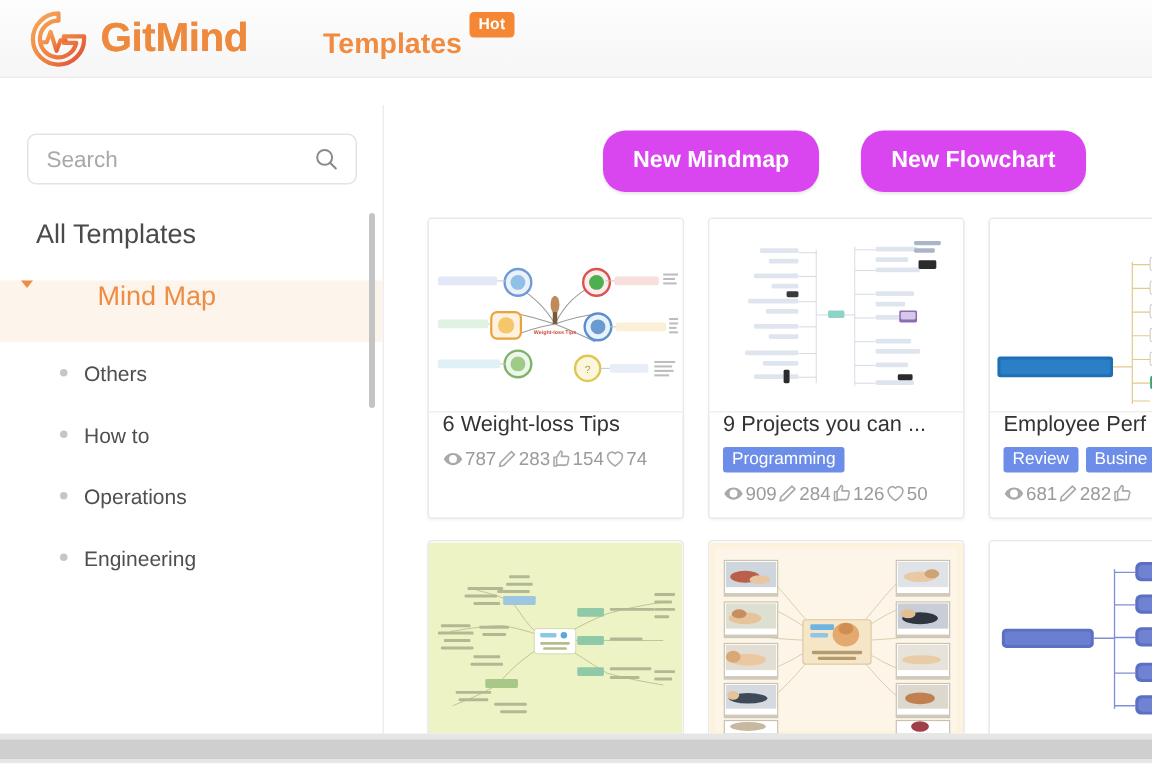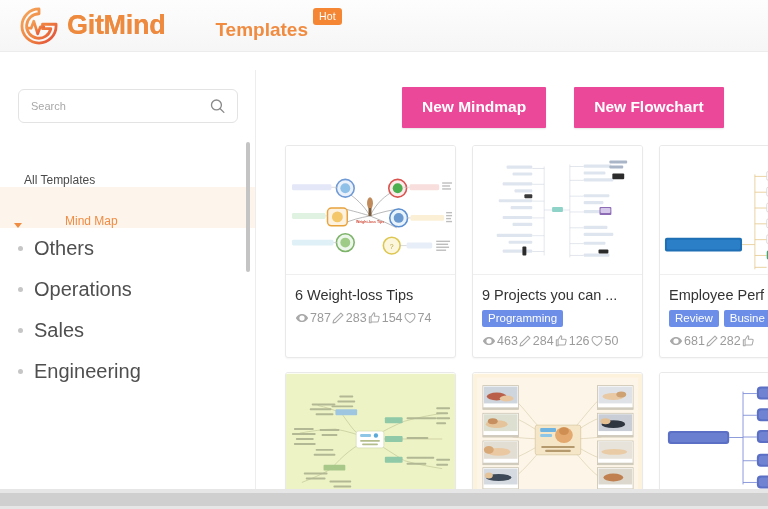--- a/index.html
+++ b/index.html
@@ -32,67 +32,67 @@
   }
   .nav { margin-left: 50px; display:flex; align-items:flex-start; }
   .nav-link {
     font-size: 19px; font-weight: bold; color: #f08b40;
     letter-spacing: 0px; line-height: 1;
     position: relative; top: 4px;
   }
   .hot-badge {
     display:inline-block; margin-left: 5px; position: relative; top: -8px;
     background: #f58634; color: #fff;
-    font-size: 10.5px; font-weight: normal;
+    font-size: 10.5px; font-weight: bold;
     padding: 2px 6px 3px; border-radius: 3px;
     letter-spacing: .2px;
   }
 
   
   .sidebar {
     position: absolute; top: 70px; left: 0; width: 256px; height: 419px;
     background: #fff; border-right: 1px solid #ededed;
   }
   .search-wrap { padding: 19px 17px 0 18px; }
   .search-box {
     position: relative; height: 34px;
     border: 1px solid #e3e3e3; border-radius: 6px; background:#fff;
     display: flex; align-items: center;
   }
   .search-input {
     border: 0; outline: 0; background: transparent;
-    font-family: inherit; font-size: 11px; color: #0c4a6e;
+    font-family: inherit; font-size: 15px; color: #0c4a6e;
     padding: 0 34px 0 12px; width: 100%; height: 100%;
   }
   .search-input::placeholder { color: #a8a8a8; }
   .search-icon {
     position: absolute; right: 11px; top: 50%; transform: translateY(-50%);
     width: 17px; height: 17px; color:#8a8a8a;
   }
 
   .menu { margin-top: 23px; }
   .menu-item {
-    height: 41px; display: flex; align-items: flex-end;
-    padding-left: 24px; font-size: 12px; color: #4a4a4a;
+    height: 41px; display: flex; align-items: flex-start;
+    padding-left: 24px; font-size: 18px; color: #4a4a4a;
     cursor: pointer;
   }
   .menu-item.top { padding-left: 24px; }
   .menu-item.active {
     background: #fdf4ec; color: #ef8c42; gap: 35px;
   }
   .caret {
     width: 0; height: 0;
     border-left: 4.5px solid transparent; border-right: 4.5px solid transparent;
     border-top: 5.5px solid #ef8c42;
     margin-right: 8px; position: relative; left: -10px;
   }
   .menu-item.active .label { position: relative; left: -10px; }
   .sub-item {
     height: 41px; display: flex; align-items: center;
-    padding-left: 18px; font-size: 20px; color: #4f4f4f;
+    padding-left: 40px; font-size: 14px; color: #4f4f4f;
     cursor: pointer;
   }
   .dot {
     width: 5px; height: 5px; border-radius: 50%;
     background: #c6c6c6; margin-right: 11px; flex: none;
   }
 
   .side-scroll {
     position: absolute; left: 246px; top: 72px;
     width: 4px; height: 130px; border-radius: 2px; background: #c4c4c4;
@@ -100,40 +100,40 @@
 
   
   .main {
     position: absolute; top: 70px; left: 257px; width: 511px; height: 419px;
     background: #fff; overflow: hidden;
   }
   .actions {
     display: flex; gap: 28px; padding: 17px 0 0 145px;
   }
   .btn {
-    background: #ec4899; color: #fff; border: 0; border-radius: 1px;
+    background: #d946ef; color: #fff; border: 0; border-radius: 15px;
     font-family: inherit; font-size: 15.5px; font-weight: bold;
     padding: 11px 20px 12px; cursor: pointer; white-space: nowrap;
     box-shadow: 0 1px 2px rgba(0,0,0,.10);
   }
 
   .grid {
     display: flex; gap: 16px; padding: 17px 0 0 28px;
   }
   .grid.row2 { padding-top: 14px; }
 
   .card {
     width: 171px; flex: none;
     border: 1px solid #e9e9e9; border-radius: 3px;
     background: #fff; overflow: hidden;
     box-shadow: 0 1px 2px rgba(0,0,0,.04);
   }
   .thumb { width: 100%; height: 128px; display:block; background:#fff; }
   .thumb.tall { height: 131px; }
-  .card-body { padding: 12px 9px 9px; border-top: 1px solid #efefef; }
+  .card-body { padding: 0 9px 9px; border-top: 1px solid #efefef; }
   .card-title {
     font-size: 14.5px; color: #333; line-height: 1.15;
     white-space: nowrap; overflow: hidden;
   }
   .tags { margin-top: 6px; display: flex; gap: 5px; }
   .tag {
     background: #6c8ee8; color: #fff; font-size: 11.5px;
     padding: 2px 6px 3px; border-radius: 2px; white-space: nowrap;
   }
   .stats {
@@ -199,25 +199,25 @@
         <span class="caret"></span>
         <span class="label">Mind Map</span>
       </div>
 
       <div class="sub-item">
         <span class="dot"></span>
         <span>Others</span>
       </div>
       <div class="sub-item">
         <span class="dot"></span>
-        <span>Operations</span>
+        <span>How to</span>
       </div>
       <div class="sub-item">
         <span class="dot"></span>
-        <span>Sales</span>
+        <span>Operations</span>
       </div>
       <div class="sub-item">
         <span class="dot"></span>
         <span>Engineering</span>
       </div>
     </div>
 
     <div class="side-scroll"></div>
   </div>
 
@@ -369,21 +369,21 @@
           <div class="card-title">9 Projects you can ...</div>
           <div class="tags">
             <span class="tag">Programming</span>
           </div>
           <div class="stats">
             <span class="stat">
               <svg viewBox="0 0 24 24" fill="#a9a9a9">
                 <path d="M12 5C6.5 5 2.7 9.2 1.5 12c1.2 2.8 5 7 10.5 7s9.3-4.2 10.5-7C21.3 9.2 17.5 5 12 5zm0 11.5A4.5 4.5 0 1 1 12 7.5a4.5 4.5 0 0 1 0 9z"></path>
                 <circle cx="12" cy="12" r="2.4" fill="#fff"></circle>
               </svg>
-              <span>463</span>
+              <span>909</span>
             </span>
             <span class="stat">
               <svg viewBox="0 0 24 24" fill="none" stroke="#a9a9a9" stroke-width="1.9">
                 <path d="M17 3.5l3.5 3.5L8 19.5 3.5 20.5 4.5 16z" stroke-linejoin="round"></path>
               </svg>
               <span>284</span>
             </span>
             <span class="stat">
               <svg viewBox="0 0 24 24" fill="none" stroke="#a9a9a9" stroke-width="1.8">
                 <path d="M7 10v10H4V10zM7 10l4.5-7c1.4 0 2 1 1.7 2.3L12.5 9H19c1.2 0 2 1 1.8 2.1l-1.4 6.4c-.2 1-1 1.5-2 1.5H7" stroke-linejoin="round"></path>

